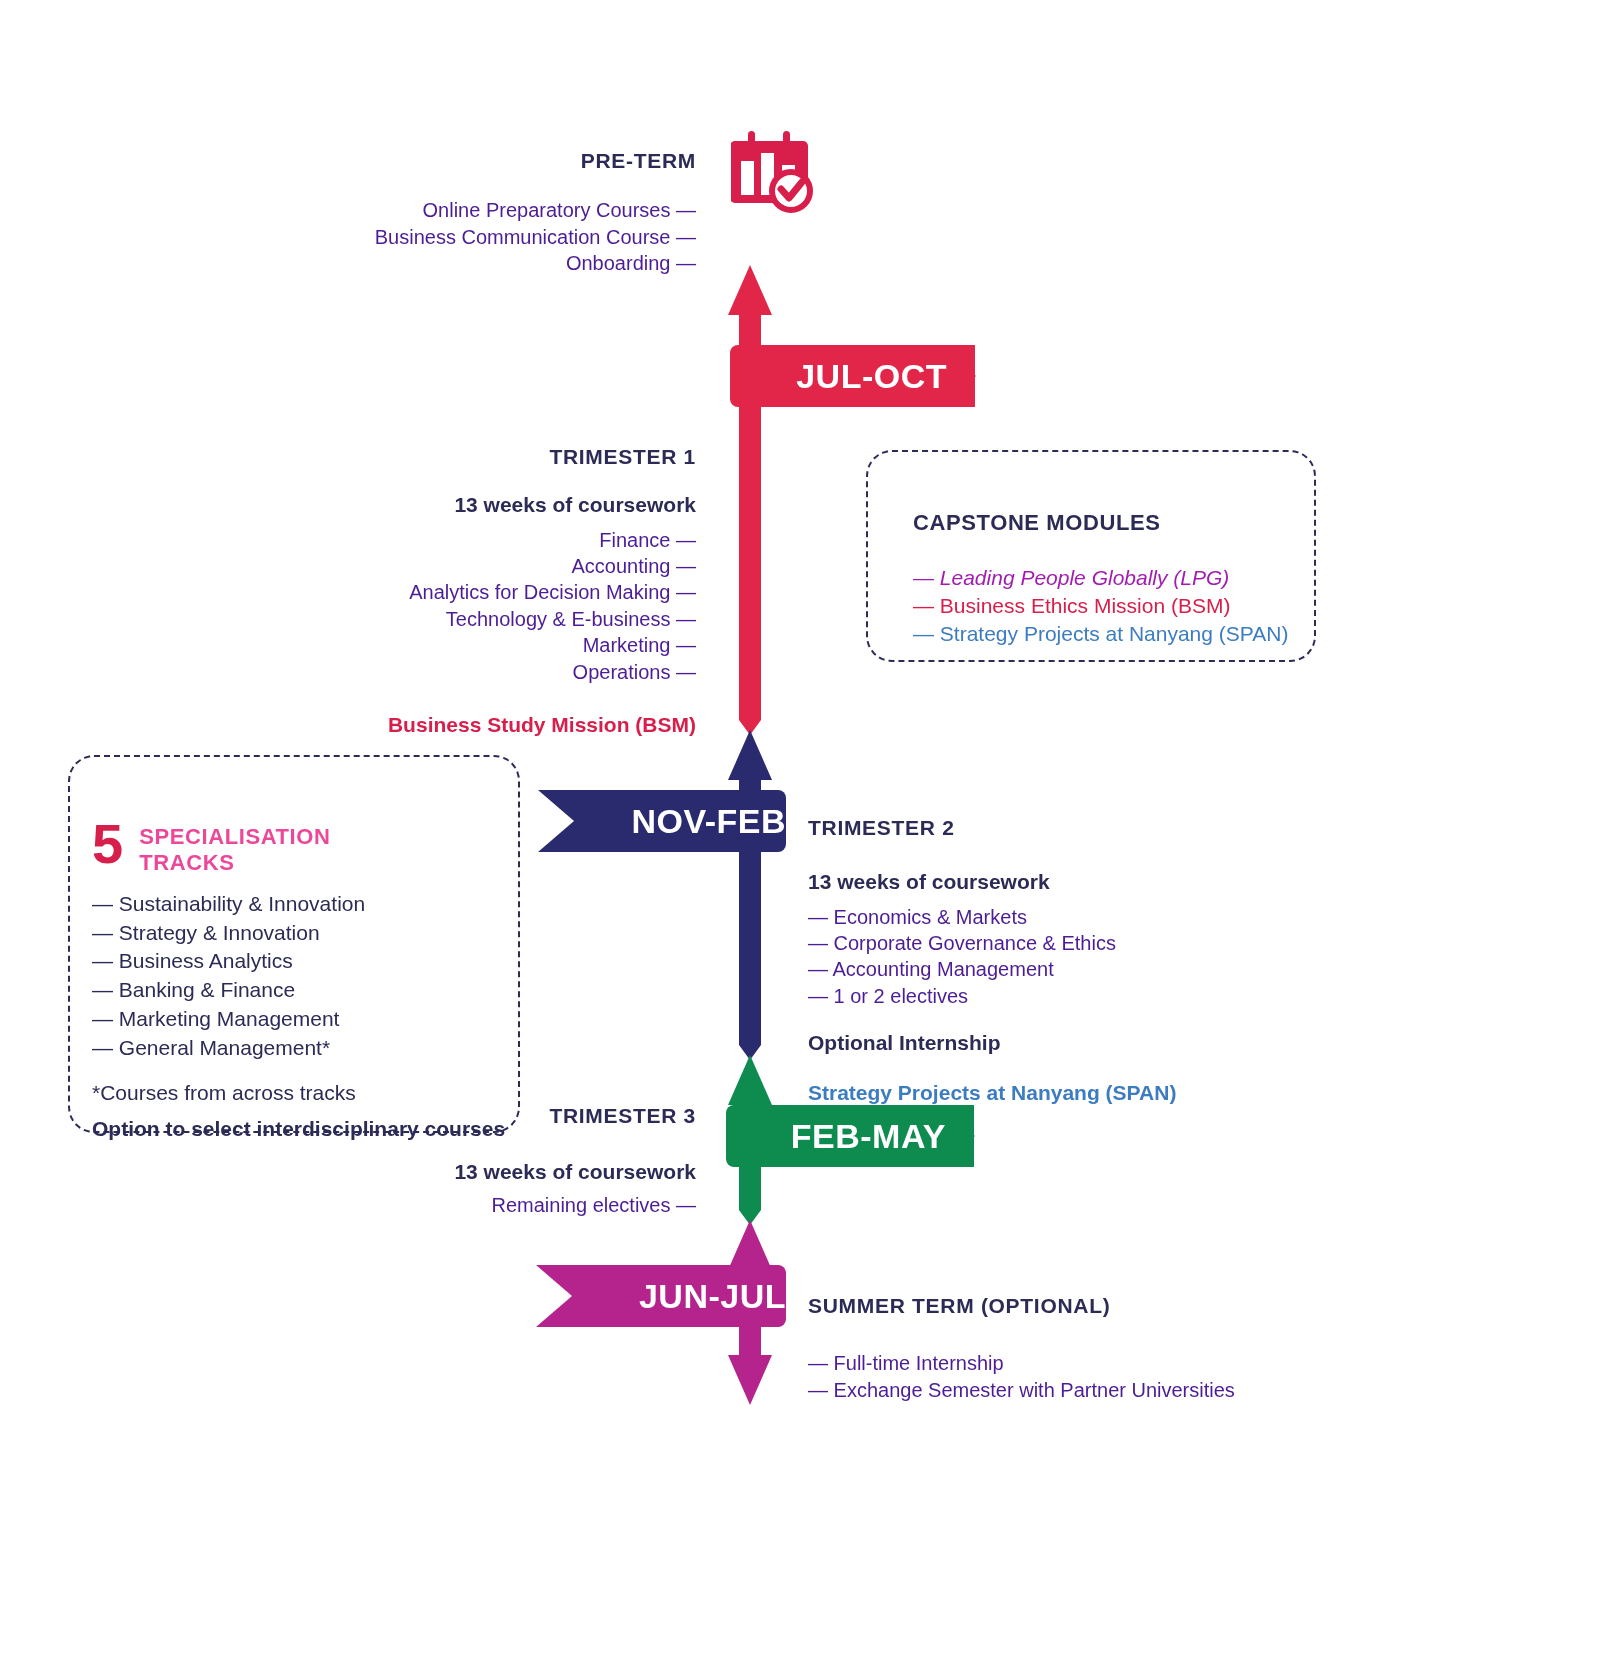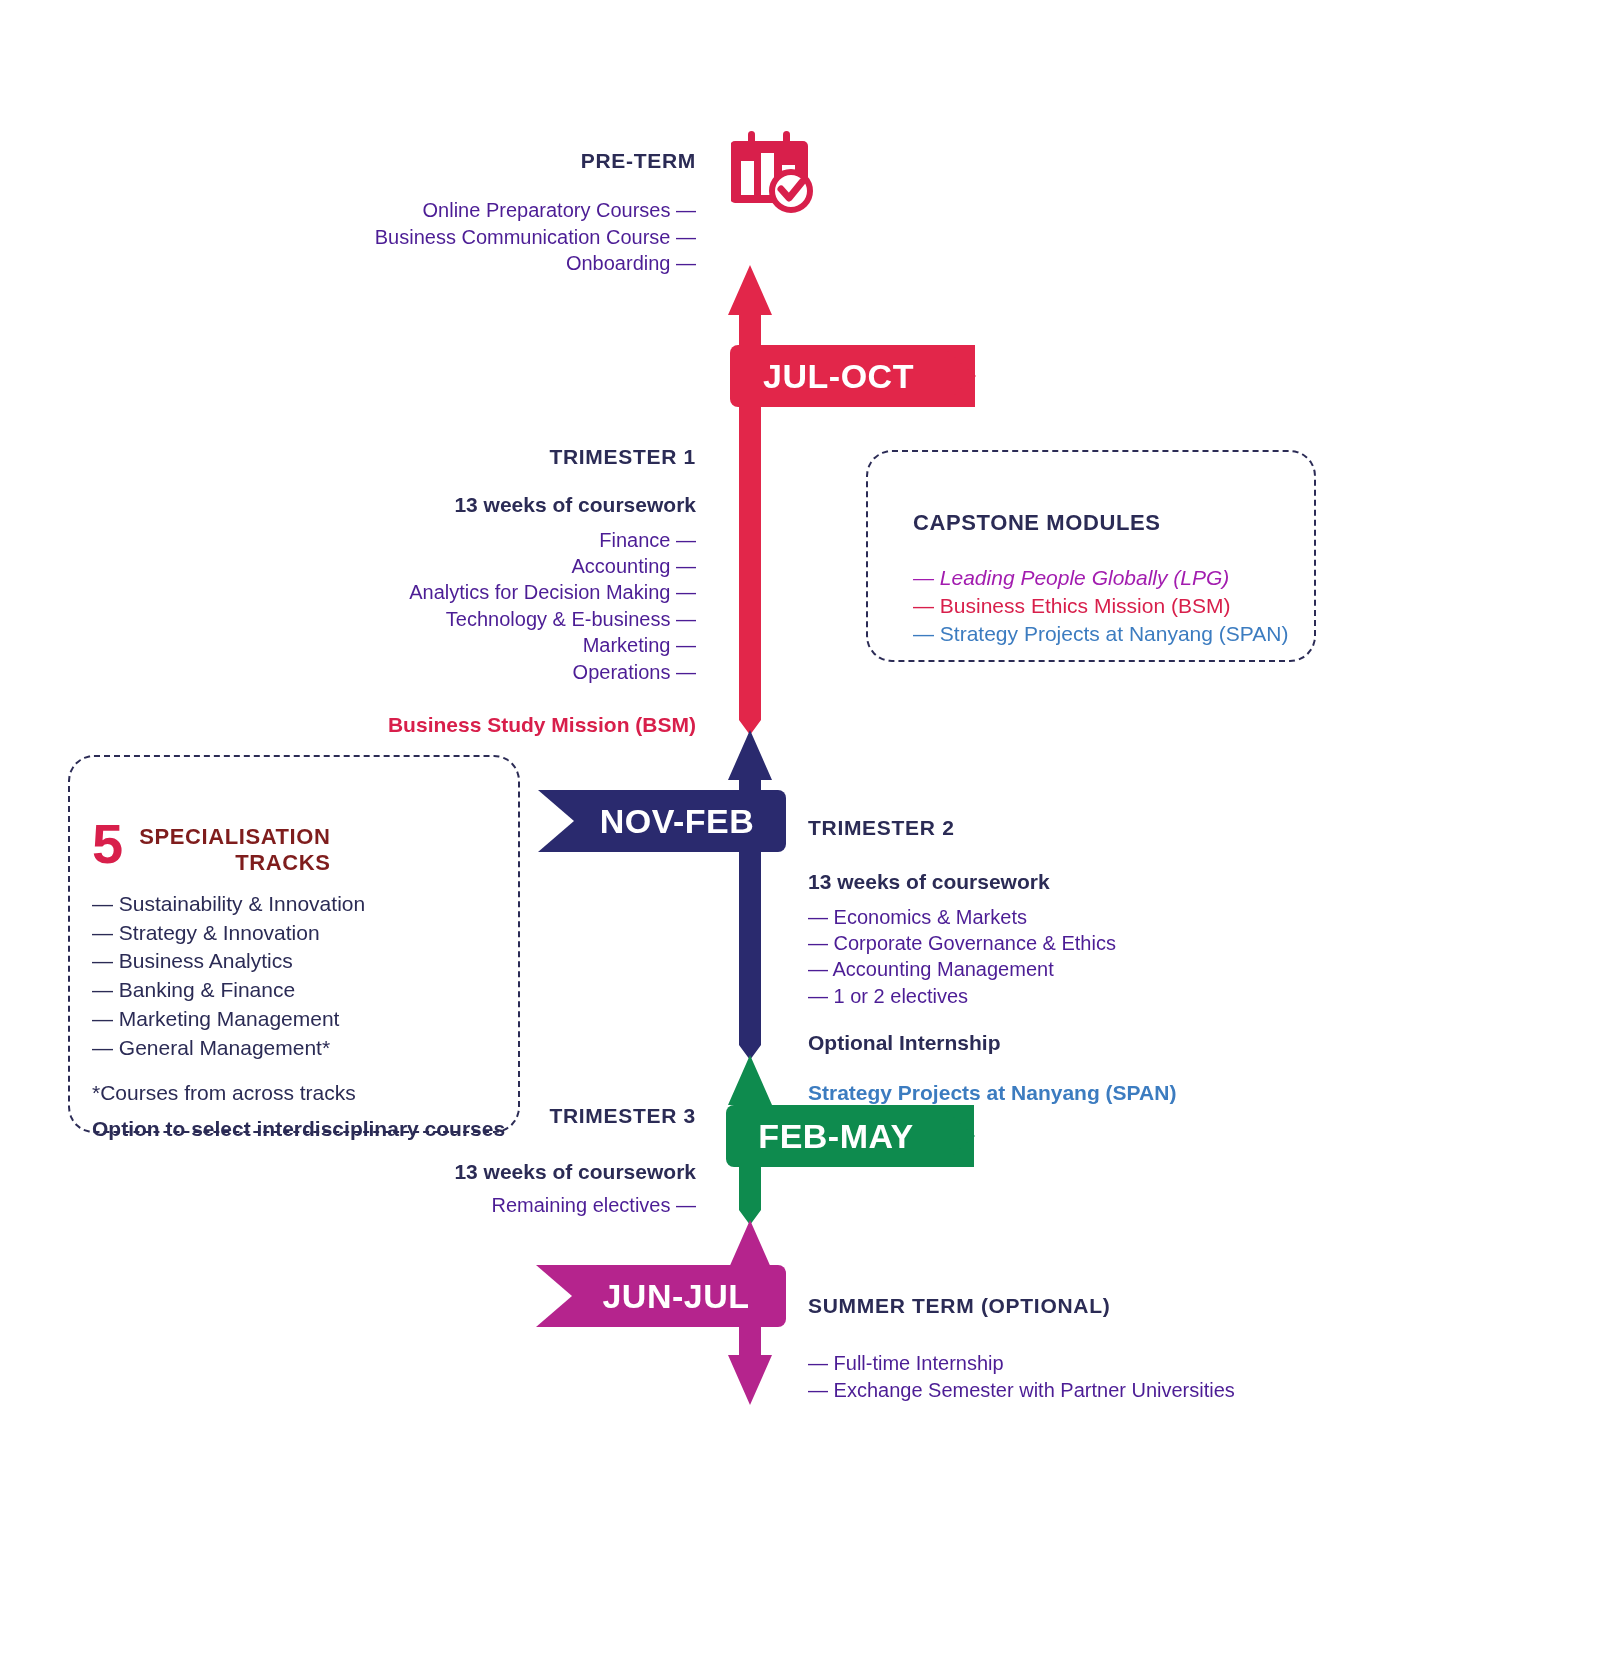--- a/index.html
+++ b/index.html
@@ -59,21 +59,21 @@
   .ribbon {
     position: absolute;
     height: 62px;
     display: flex;
     align-items: center;
     color: #ffffff;
     font-size: 34px;
     font-weight: bold;
     letter-spacing: 0.5px;
   }
-  .ribbon .txt { position: relative; z-index: 3; width: 100%; text-align: center; }
+  .ribbon .txt { position: relative; z-index: 3; width: 100%; text-align: right; }
 
   .ribbon-right {
     border-radius: 8px 0 0 8px;
     padding-right: 28px;
   }
   .ribbon-right::after {
     content: "";
     position: absolute;
     right: -1px; top: 0;
     width: 0; height: 0;
@@ -147,22 +147,21 @@
     font-size: 56px;
     font-weight: bold;
     color: #d81f4b;
     line-height: 0.92;
   }
   .tracks-title {
     font-weight: bold;
     font-size: 22px;
     letter-spacing: 0.6px;
     line-height: 1.18;
-    color: #7f1d1d;
-    text-align: right;
+    color: #ec4899;
   }
   .track-item { font-size: 21px; line-height: 1.37; color: #2b2b55; white-space: nowrap; }
   .track-note { font-size: 21px; color: #2b2b55; }
   .track-note-bold { font-size: 21px; font-weight: bold; color: #2b2b55; }
 
   
   #calendar-icon { position: absolute; left: 731px; top: 131px; width: 82px; height: 82px; }
 </style>
 </head>
 <body>

